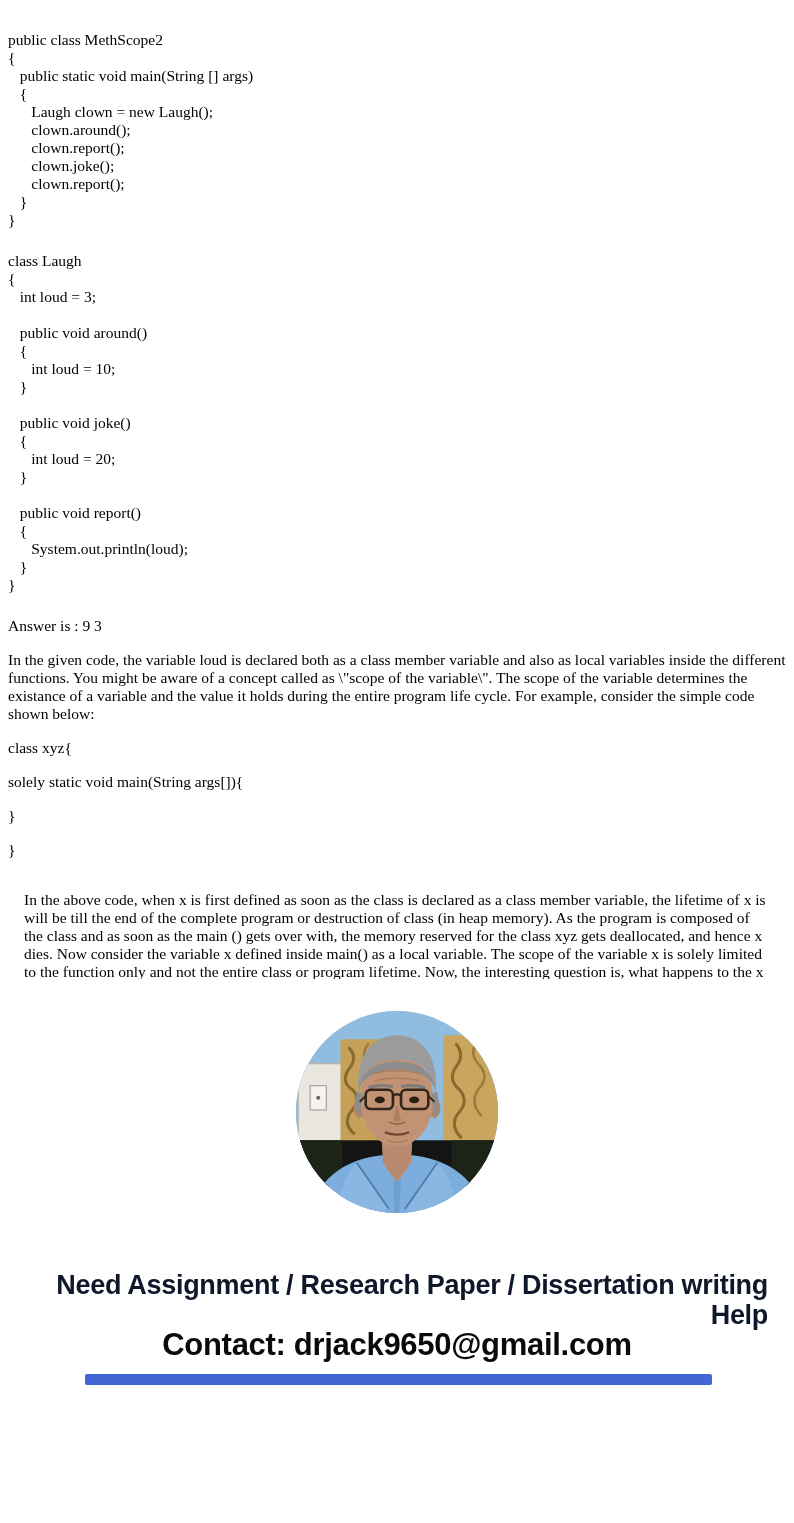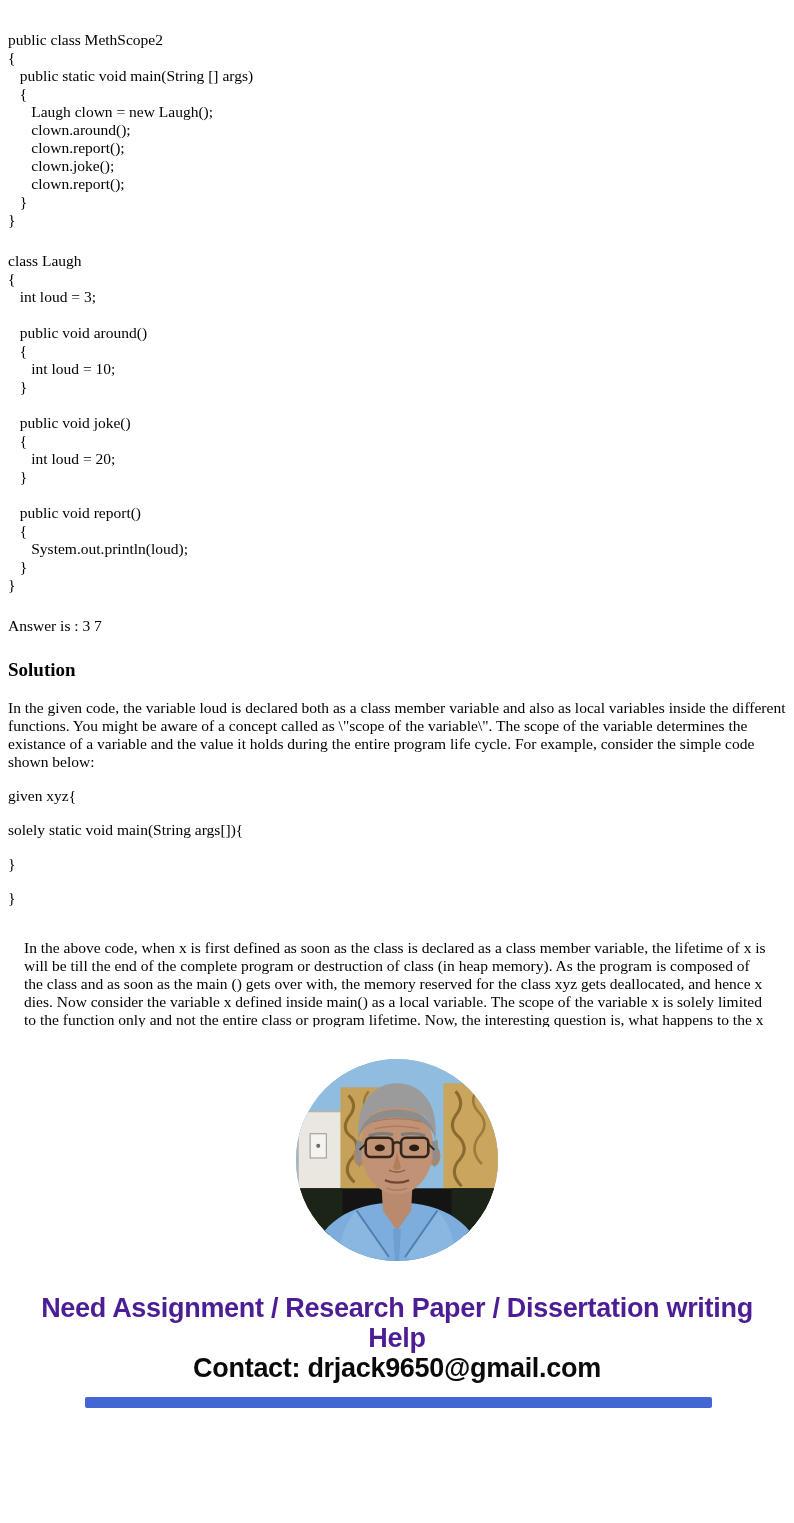--- a/index.html
+++ b/index.html
@@ -7,24 +7,24 @@
   .page{padding:8px 8px 0 8px;box-sizing:border-box;font-size:15.5px;line-height:18px;}
   .para{margin:16px 0;}
   .para:first-child{margin-top:2px;}
   .codeblock{white-space:pre;font-family:inherit;font-size:inherit;line-height:18px;margin:23px 0;}
   .solution-heading{font-size:19px;font-weight:bold;line-height:22px;margin:24px 0 18px 0;}
   .clip-wrap{height:104px;overflow:hidden;margin-top:16px;}
   .clip-wrap .para{margin:16px;}
   .avatar-wrap{margin-top:32px;display:flex;justify-content:center;}
   .avatar{width:202px;height:202px;border-radius:50%;overflow:hidden;background:#8fbcdf;}
   .promo-block{font-family:"Liberation Sans","DejaVu Sans",sans-serif;font-weight:bold;
-               font-size:27px;line-height:30px;letter-spacing:-0.3px;text-align:center;
-               max-width:742px;margin:32px auto 0 auto;color:#4c1d95;}
+               font-size:27px;line-height:30px;letter-spacing:-0.3px;text-align:right;
+               max-width:742px;margin:57px auto 0 auto;color:#0f172a;}
   .contact-line{font-family:"Liberation Sans","DejaVu Sans",sans-serif;font-weight:bold;
-                font-size:27px;line-height:30px;letter-spacing:-0.3px;text-align:center;
+                font-size:31px;line-height:30px;letter-spacing:-0.3px;text-align:center;
                 margin:0 auto;color:#0a0a0a;}
   .progress-bar{height:11px;width:627px;margin:14px 0 8px 77px;background:#4266d3;border-radius:2px;}
 </style>
 </head>
 <body>
 
 <div class="page">
 
 
 
@@ -53,27 +53,26 @@
    {
       int loud = 20;
    }
 
    public void report()
    {
       System.out.println(loud);
    }
 }</div>
 
-  <p class="para">Answer is : 3 7</p>
+  <p class="para">Answer is : 9 3</p>
 
-  <div class="solution-heading">Solution</div>
 
   <p class="para">In the given code, the variable loud is declared both as a class member variable and also as local variables inside the different functions. You might be aware of a concept called as \"scope of the variable\". The scope of the variable determines the existance of a variable and the value it holds during the entire program life cycle. For example, consider the simple code shown below:</p>
 
-  <p class="para">given xyz{</p>
+  <p class="para">class xyz{</p>
   <p class="para">solely static void main(String args[]){</p>
   <p class="para">}</p>
   <p class="para">}</p>
 
   <div class="clip-wrap">
     <p class="para">In the above code, when x is first defined as soon as the class is declared as a class member variable, the lifetime of x is will be till the end of the complete program or destruction of class (in heap memory). As the program is composed of the class and as soon as the main () gets over with, the memory reserved for the class xyz gets deallocated, and hence x dies. Now consider the variable x defined inside main() as a local variable. The scope of the variable x is solely limited to the function only and not the entire class or program lifetime. Now, the interesting question is, what happens to the x originally declared earlier, and inside the main function which x is going to rule ? While the class variable x still exists.</p>
   </div>
 
   <div class="avatar-wrap">
     <div class="avatar">

